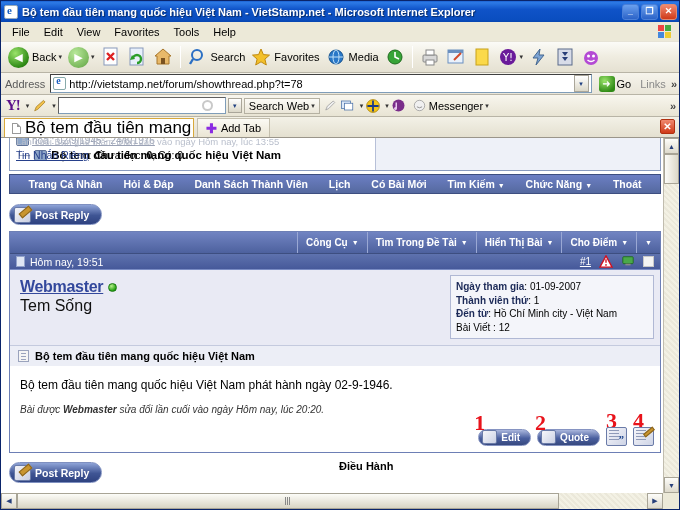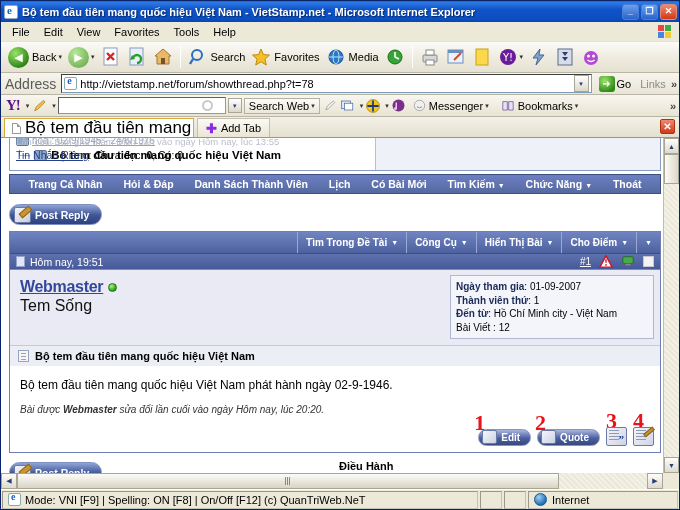--- a/index.html
+++ b/index.html
@@ -98,21 +98,21 @@
 
   
   .addrbar {
     height: 22px;
     background: linear-gradient(to bottom,#f6f4ec,#e9e5d8);
     display: flex; align-items: center;
     padding: 0 2px 0 4px; gap: 3px;
     border-bottom: 1px solid #b8b4a6;
     flex: none;
   }
-  .addrbar .lab { color: #5b5b5b; font-size: 14px; padding-right: 2px; }
+  .addrbar .lab { color: #5b5b5b; font-size: 11px; padding-right: 2px; }
   .addrfield {
     flex: 1; height: 19px; background: #fff;
     border: 1px solid #7f9db9; border-top-color:#404040; border-left-color:#404040;
     display: flex; align-items: center; padding: 0 2px;
     font-size: 11px;
   }
   .addrfield .favico {
     width: 13px; height: 13px; margin-right: 3px; flex:none;
     background: #fff; border: 1px solid #8aa; border-radius: 2px;
     position: relative;
@@ -552,27 +552,20 @@
       <path d="M8 6 v8 a2 2 0 1 1 -2 -2 V6 z" fill="#e8c8f0"></path>
     </svg>
     <div class="ybtn">
       <svg width="13" height="13" viewBox="0 0 20 20" style="margin-right:3px">
         <circle cx="10" cy="10" r="8" fill="#f0f0f0" stroke="#888"></circle>
         <path d="M6 12 q4 3 8 0" stroke="#666" fill="none"></path>
       </svg>
       <span>Messenger</span>
       <span class="dd">▾</span>
     </div>
-    <div class="ybtn">
-      <svg width="14" height="13" viewBox="0 0 20 20" style="margin-right:3px">
-        <path d="M2 4 h7 v13 h-7 z M11 4 h7 v13 h-7 z" fill="#e8e0f4" stroke="#5a3a8a"></path>
-      </svg>
-      <span>Bookmarks</span>
-      <span class="dd">▾</span>
-    </div>
     <span style="flex:1"></span>
     <span class="chev">»</span>
   </div>
 
   <div class="tabbar">
     <div class="tab">
       <span class="pg"></span>
       <span>Bộ tem đầu tiên mang quốc hiệu...</span>
     </div>
     <div class="addtab">
@@ -620,25 +613,25 @@
             <div class="postreply-btn">
               <span class="pr-ico"></span>
               <span>Post Reply</span>
             </div>
           </div>
 
           <div class="postbox">
 
             <div class="toolrow">
               <span class="ti">
-                  <span>Tìm Trong Đề Tài</span>
+                  <span>Công Cụ</span>
                   <span class="car">▼</span>
                 </span>
               <span class="ti">
-                  <span>Công Cụ</span>
+                  <span>Tìm Trong Đề Tài</span>
                   <span class="car">▼</span>
                 </span>
               <span class="ti">
                   <span>Hiển Thị Bài</span>
                   <span class="car">▼</span>
                 </span>
               <span class="ti">
                   <span>Cho Điểm</span>
                   <span class="car">▼</span>
                 </span>
@@ -756,26 +749,14 @@
     <div class="hsbtn">◀</div>
     <div class="hstrack">
       <div class="hthumb">
           <span class="grip"></span>
         </div>
     </div>
     <div class="hsbtn">▶</div>
     <div style="width:16px;background:#ece9d8"></div>
   </div>
 
-  <div class="statusbar">
-    <div class="stcell stmain">
-      <span class="e"></span>
-      <span>Mode: VNI [F9] | Spelling: ON [F8] | On/Off [F12] (c) QuanTriWeb.NeT</span>
-    </div>
-    <div class="stcell stsmall"></div>
-    <div class="stcell stsmall"></div>
-    <div class="stcell stzone">
-      <span class="globe"></span>
-      <span>Internet</span>
-    </div>
-  </div>
 
 </div>
 
 </body></html>

